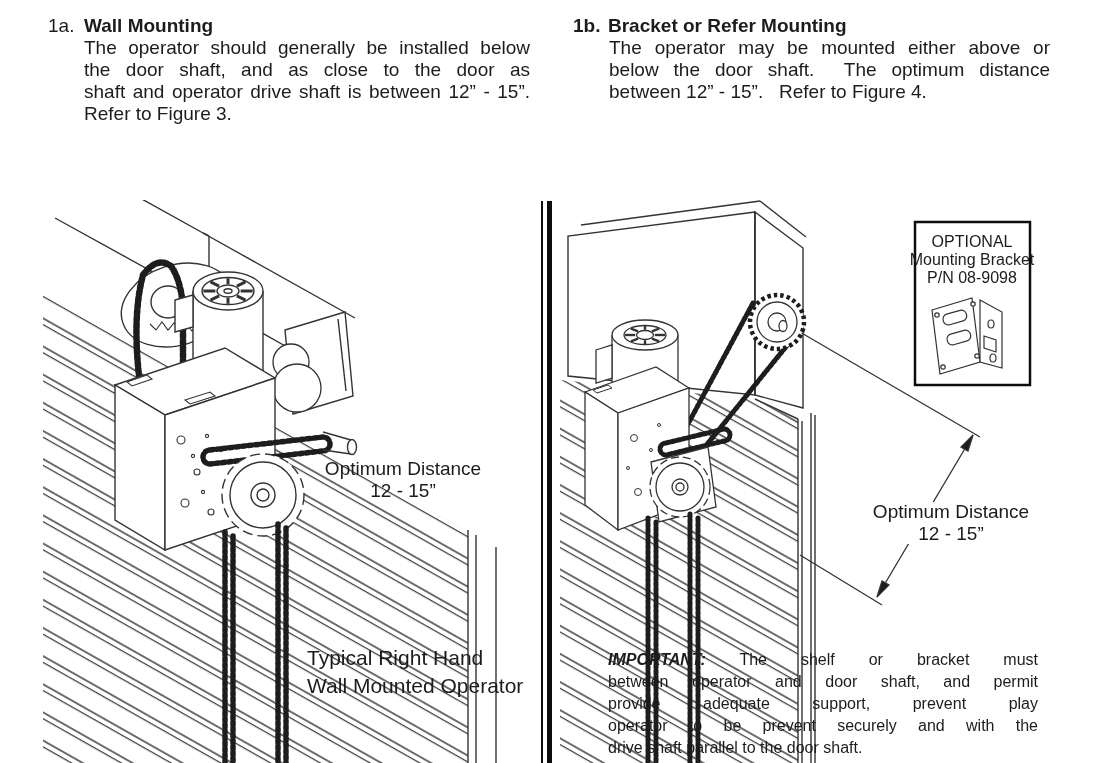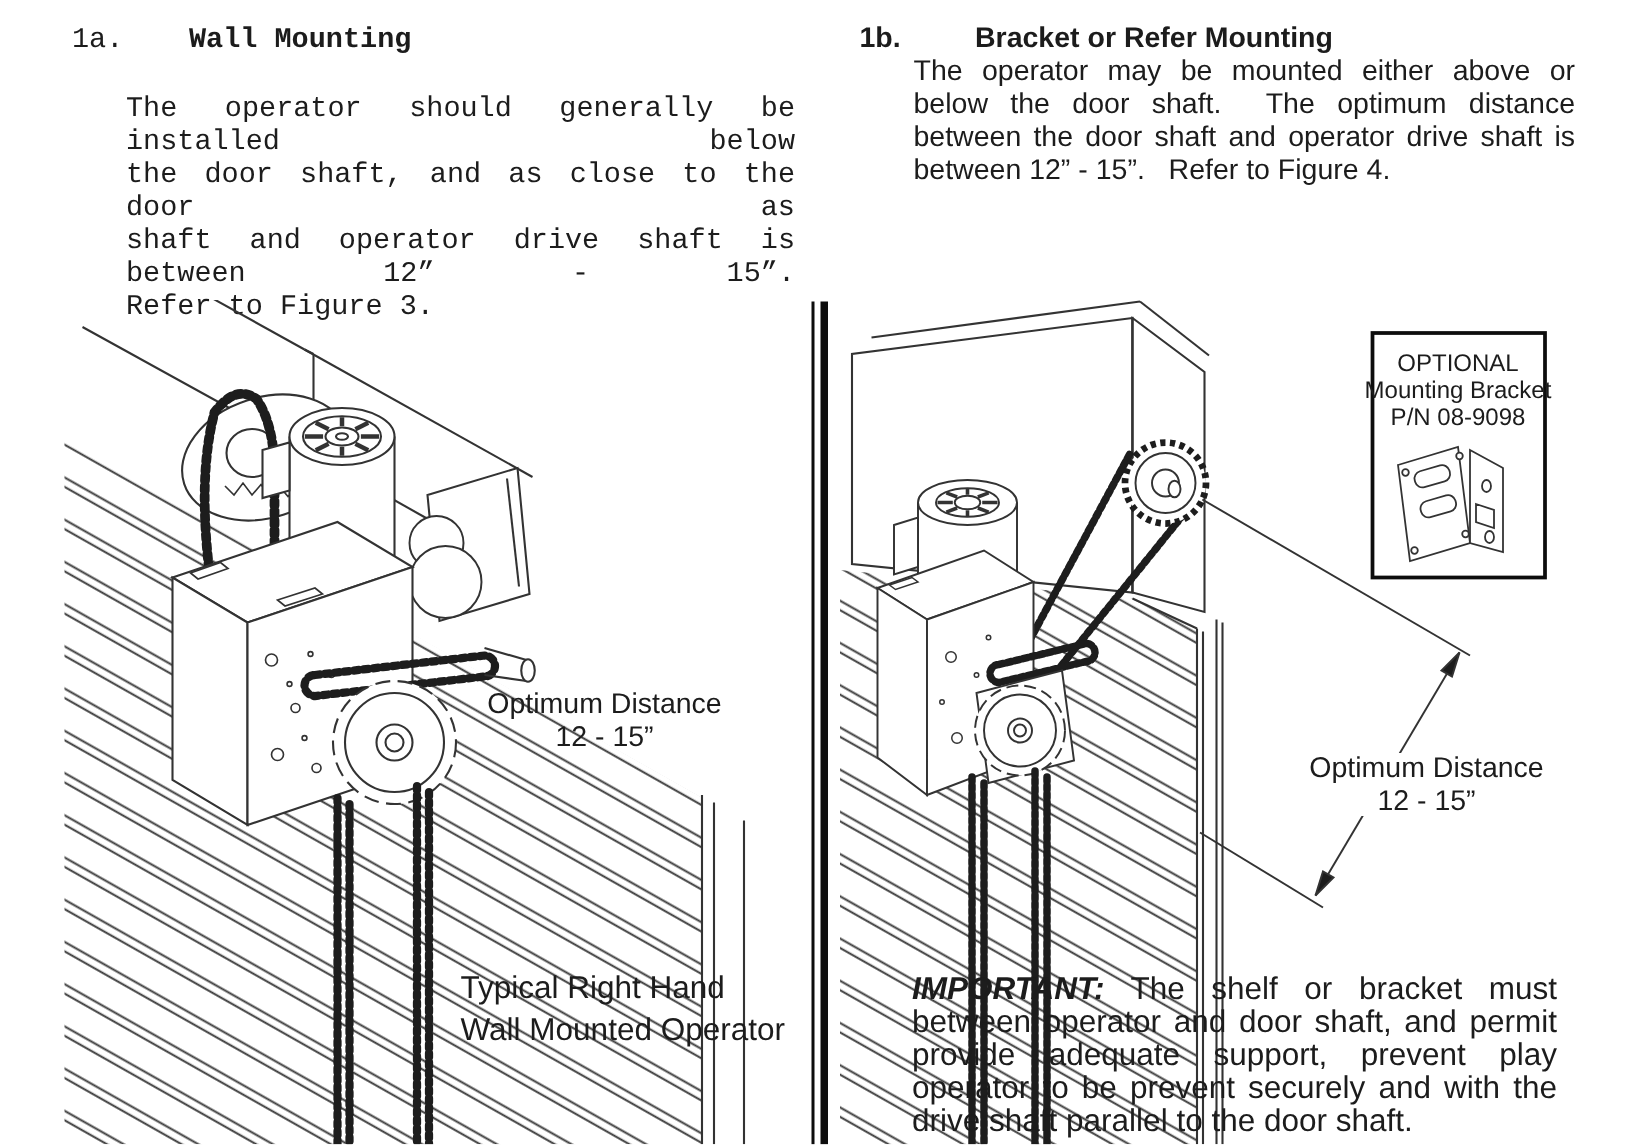--- a/index.html
+++ b/index.html
@@ -1,57 +1,56 @@
 <!DOCTYPE html>
 <html><head>
 <meta charset="utf-8">
 <style>
   html,body{margin:0;padding:0;background:#fff;}
   #page{position:relative;width:1093px;height:763px;background:#fff;overflow:hidden;
         font-family:"Liberation Sans",sans-serif;color:#1c1c1c;}
   .textcol{position:absolute;font-size:19px;line-height:22px;}
   .headrow{display:flex;}
   .num{flex:0 0 36px;}
-  .title{font-weight:bold;margin-left:42px;}
+  .title{font-weight:bold;}
   .body-lines{margin-left:36px;}
   .jline{white-space:normal;text-align:justify;text-align-last:justify;}
   .jline.last{text-align-last:left;}
   .divider{position:absolute;background:#0d0d0d;}
   .figure{position:absolute;}
-  .imp{position:absolute;font-size:21px;line-height:22px;}
+  .imp{position:absolute;font-size:16px;line-height:22px;}
   .imp .lbl{font-weight:bold;font-style:italic;}
   svg text{font-family:"Liberation Sans",sans-serif;fill:#1c1c1c;}
 </style>
 </head>
 <body>
 
 <div id="page">
 
-  <div class="textcol" style="left:48px;top:15px;width:482px;font-family:Liberation Mono, monospace;">
+  <div class="textcol" style="left:48px;top:15px;width:482px;">
     <div class="headrow">
       <span class="num">1a.</span>
       <span class="title">Wall Mounting</span>
     </div>
-    <div class="body-lines" style="width:446px;margin-top:24px;">
+    <div class="body-lines" style="width:446px;">
         <div class="jline">The operator should generally be installed below</div>
         <div class="jline">the door shaft, and as close to the door as</div>
         <div class="jline">shaft and operator drive shaft is between 12” - 15”.</div>
         <div class="jline last">Refer to Figure 3.</div>
       </div>
   </div>
 
   <div class="textcol" style="left:573px;top:15px;width:476px;">
     <div class="headrow">
       <span class="num" style="flex-basis:35px;font-weight:bold;">1b.</span>
       <span class="title">Bracket or Refer Mounting</span>
     </div>
     <div class="body-lines" style="width:441px;">
         <div class="jline">The operator may be mounted either above or</div>
         <div class="jline">below the door shaft.&nbsp; The optimum distance</div>
-        <div class="jline">between the door shaft and operator drive shaft is</div>
         <div class="jline last">between 12” - 15”.&nbsp;&nbsp; Refer to Figure 4.</div>
       </div>
   </div>
 
   <div class="divider" style="left:541px;top:201px;width:2px;height:562px;"></div>
   <div class="divider" style="left:547px;top:201px;width:5px;height:562px;"></div>
 
   <svg class="figure" style="left:35px;top:200px;" width="495" height="563" viewBox="0 0 495 563">
     <defs>
       <pattern id="slatsL" width="40" height="24.5" patternUnits="userSpaceOnUse" patternTransform="rotate(29.5)">

